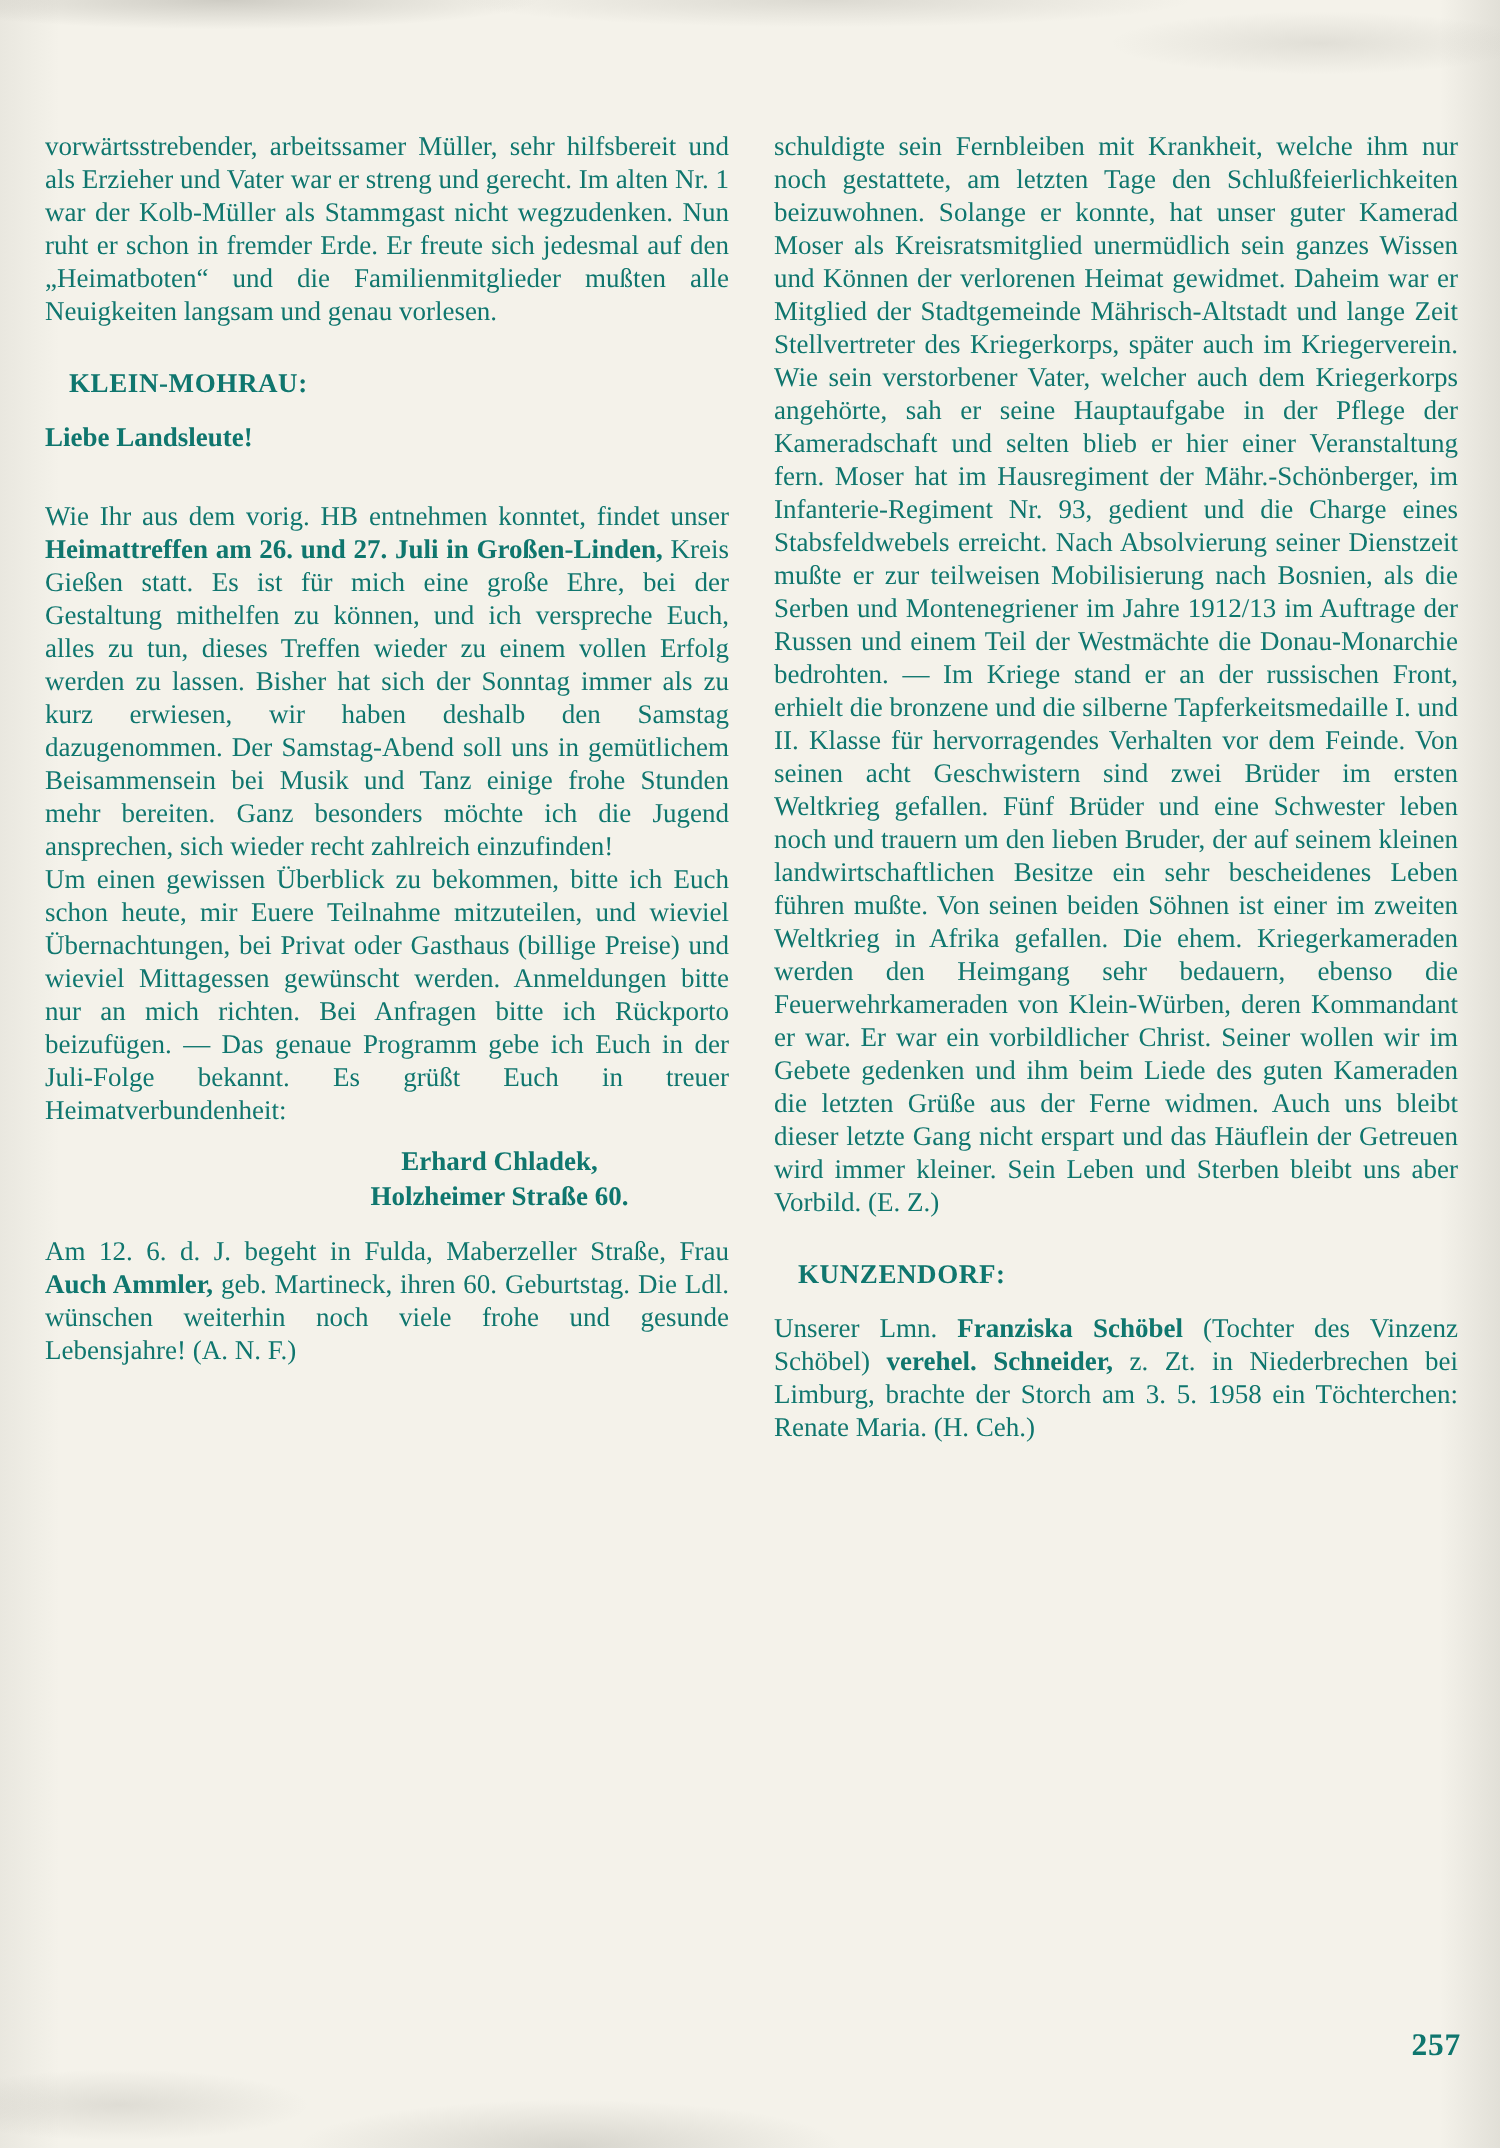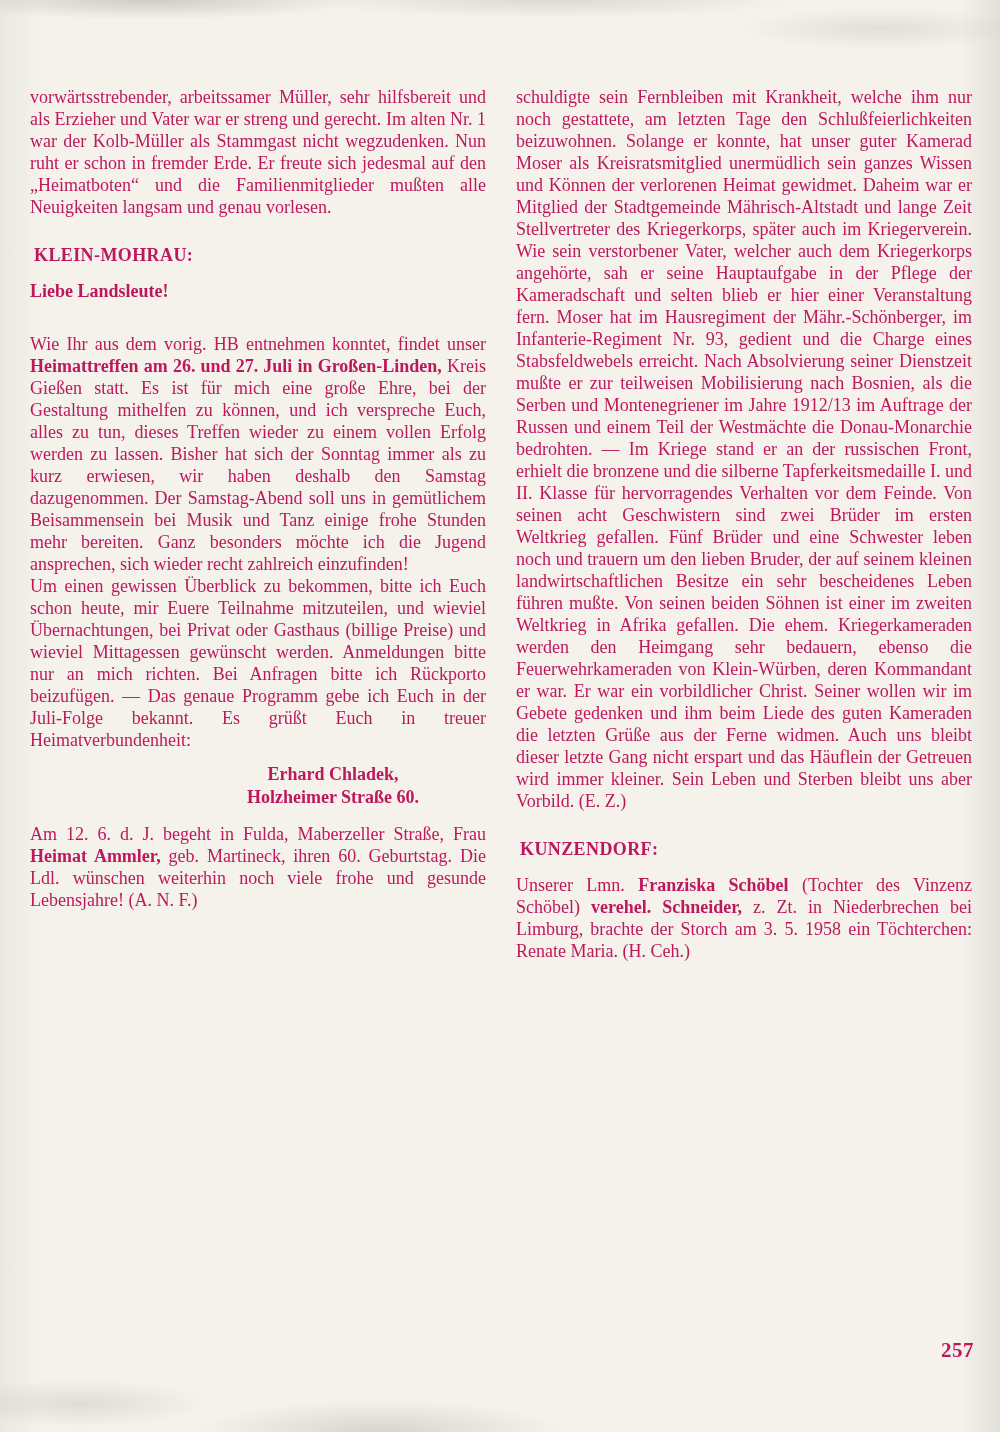--- a/index.html
+++ b/index.html
@@ -8,21 +8,21 @@
     background: #d9d7d0;
   }
   .page {
     position: relative;
     width: 1000px;
     height: 1432px;
     box-sizing: border-box;
     background: #f4f2ea;
     padding: 86px 28px 0 30px;
     font-family: "Liberation Serif", "DejaVu Serif", serif;
-    color: #be185d;
+    color: #0f766e;
     overflow: hidden;
   }
   .scan-artifacts {
     position: absolute;
     inset: 0;
     pointer-events: none;
     background:
       radial-gradient(30% 28px at 15% 0%, rgba(108,106,98,0.28), rgba(108,106,98,0) 70%),
       radial-gradient(35% 26px at 55% 0%, rgba(108,106,98,0.18), rgba(108,106,98,0) 70%),
       radial-gradient(20% 30px at 88% 2%, rgba(108,106,98,0.14), rgba(108,106,98,0) 70%),
@@ -41,41 +41,41 @@
     line-height: 22px;
     text-align: justify;
   }
   .para {
     margin: 0;
   }
   .heading {
     font-size: 18px;
     font-weight: bold;
     letter-spacing: 0.4px;
-    margin: 26px 0 14px 4px;
+    margin: 26px 0 14px 16px;
     text-align: left;
   }
   .subheading {
     font-weight: bold;
     margin: 0 0 31px 0;
     text-align: left;
   }
   .address {
     font-weight: bold;
     margin: 12px 0 14px 150px;
     text-align: center;
     line-height: 23px;
   }
   .b {
     font-weight: bold;
   }
   .page-number {
     position: absolute;
     right: 26px;
-    bottom: 69px;
+    bottom: 56px;
     font-size: 21px;
     font-weight: bold;
     letter-spacing: 0.5px;
   }
 </style>
 </head>
 <body>
 
 <div class="page">
   <div class="scan-artifacts"></div>
@@ -83,21 +83,21 @@
     <div class="col">
         <p class="para"><span>vorwärtsstrebender, arbeitssamer Müller, sehr hilfsbereit und als Erzieher und Vater war er streng und gerecht. Im alten Nr. 1 war der Kolb-Müller als Stammgast nicht wegzudenken. Nun ruht er schon in fremder Erde. Er freute sich jedesmal auf den „Heimatboten“ und die Familienmitglieder mußten alle Neuigkeiten langsam und genau vorlesen.</span></p>
         <h3 class="heading">KLEIN-MOHRAU:</h3>
         <p class="subheading">Liebe Landsleute!</p>
         <p class="para"><span>Wie Ihr aus dem vorig. HB entnehmen konntet, findet unser </span><span class="b">Heimattreffen am 26. und 27. Juli in Großen-Linden,</span><span> Kreis Gießen statt. Es ist für mich eine große Ehre, bei der Gestaltung mithelfen zu können, und ich verspreche Euch, alles zu tun, dieses Treffen wieder zu einem vollen Erfolg werden zu lassen. Bisher hat sich der Sonntag immer als zu kurz erwiesen, wir haben deshalb den Samstag dazugenommen. Der Samstag-Abend soll uns in gemütlichem Beisammensein bei Musik und Tanz einige frohe Stunden mehr bereiten. Ganz besonders möchte ich die Jugend ansprechen, sich wieder recht zahlreich einzufinden!</span></p>
         <p class="para"><span>Um einen gewissen Überblick zu bekommen, bitte ich Euch schon heute, mir Euere Teilnahme mitzuteilen, und wieviel Übernachtungen, bei Privat oder Gasthaus (billige Preise) und wieviel Mittagessen gewünscht werden. Anmeldungen bitte nur an mich richten. Bei Anfragen bitte ich Rückporto beizufügen. — Das genaue Programm gebe ich Euch in der Juli-Folge bekannt. Es grüßt Euch in treuer Heimatverbundenheit:</span></p>
         <div class="address">
           <div>Erhard Chladek,</div>
           <div>Holzheimer Straße 60.</div>
         </div>
-        <p class="para"><span>Am 12. 6. d. J. begeht in Fulda, Maberzeller Straße, Frau </span><span class="b">Heimat Ammler,</span><span> geb. Martineck, ihren 60. Geburtstag. Die Ldl. wünschen weiterhin noch viele frohe und gesunde Lebensjahre! (A. N. F.)</span></p>
+        <p class="para"><span>Am 12. 6. d. J. begeht in Fulda, Maberzeller Straße, Frau </span><span class="b">Auch Ammler,</span><span> geb. Martineck, ihren 60. Geburtstag. Die Ldl. wünschen weiterhin noch viele frohe und gesunde Lebensjahre! (A. N. F.)</span></p>
       </div>
     <div class="col">
         <p class="para"><span>schuldigte sein Fernbleiben mit Krankheit, welche ihm nur noch gestattete, am letzten Tage den Schlußfeierlichkeiten beizuwohnen. Solange er konnte, hat unser guter Kamerad Moser als Kreisratsmitglied unermüdlich sein ganzes Wissen und Können der verlorenen Heimat gewidmet. Daheim war er Mitglied der Stadtgemeinde Mährisch-Altstadt und lange Zeit Stellvertreter des Kriegerkorps, später auch im Kriegerverein. Wie sein verstorbener Vater, welcher auch dem Kriegerkorps angehörte, sah er seine Hauptaufgabe in der Pflege der Kameradschaft und selten blieb er hier einer Veranstaltung fern. Moser hat im Hausregiment der Mähr.-Schönberger, im Infanterie-Regiment Nr. 93, gedient und die Charge eines Stabsfeldwebels erreicht. Nach Absolvierung seiner Dienstzeit mußte er zur teilweisen Mobilisierung nach Bosnien, als die Serben und Montenegriener im Jahre 1912/13 im Auftrage der Russen und einem Teil der Westmächte die Donau-Monarchie bedrohten. — Im Kriege stand er an der russischen Front, erhielt die bronzene und die silberne Tapferkeitsmedaille I. und II. Klasse für hervorragendes Verhalten vor dem Feinde. Von seinen acht Geschwistern sind zwei Brüder im ersten Weltkrieg gefallen. Fünf Brüder und eine Schwester leben noch und trauern um den lieben Bruder, der auf seinem kleinen landwirtschaftlichen Besitze ein sehr bescheidenes Leben führen mußte. Von seinen beiden Söhnen ist einer im zweiten Weltkrieg in Afrika gefallen. Die ehem. Kriegerkameraden werden den Heimgang sehr bedauern, ebenso die Feuerwehrkameraden von Klein-Würben, deren Kommandant er war. Er war ein vorbildlicher Christ. Seiner wollen wir im Gebete gedenken und ihm beim Liede des guten Kameraden die letzten Grüße aus der Ferne widmen. Auch uns bleibt dieser letzte Gang nicht erspart und das Häuflein der Getreuen wird immer kleiner. Sein Leben und Sterben bleibt uns aber Vorbild. (E. Z.)</span></p>
         <h3 class="heading">KUNZENDORF:</h3>
         <p class="para"><span>Unserer Lmn. </span><span class="b">Franziska Schöbel</span><span> (Tochter des Vinzenz Schöbel) </span><span class="b">verehel. Schneider,</span><span> z. Zt. in Niederbrechen bei Limburg, brachte der Storch am 3. 5. 1958 ein Töchterchen: Renate Maria. (H. Ceh.)</span></p>
       </div>
   </div>
   <div class="page-number">257</div>
 </div>
 

